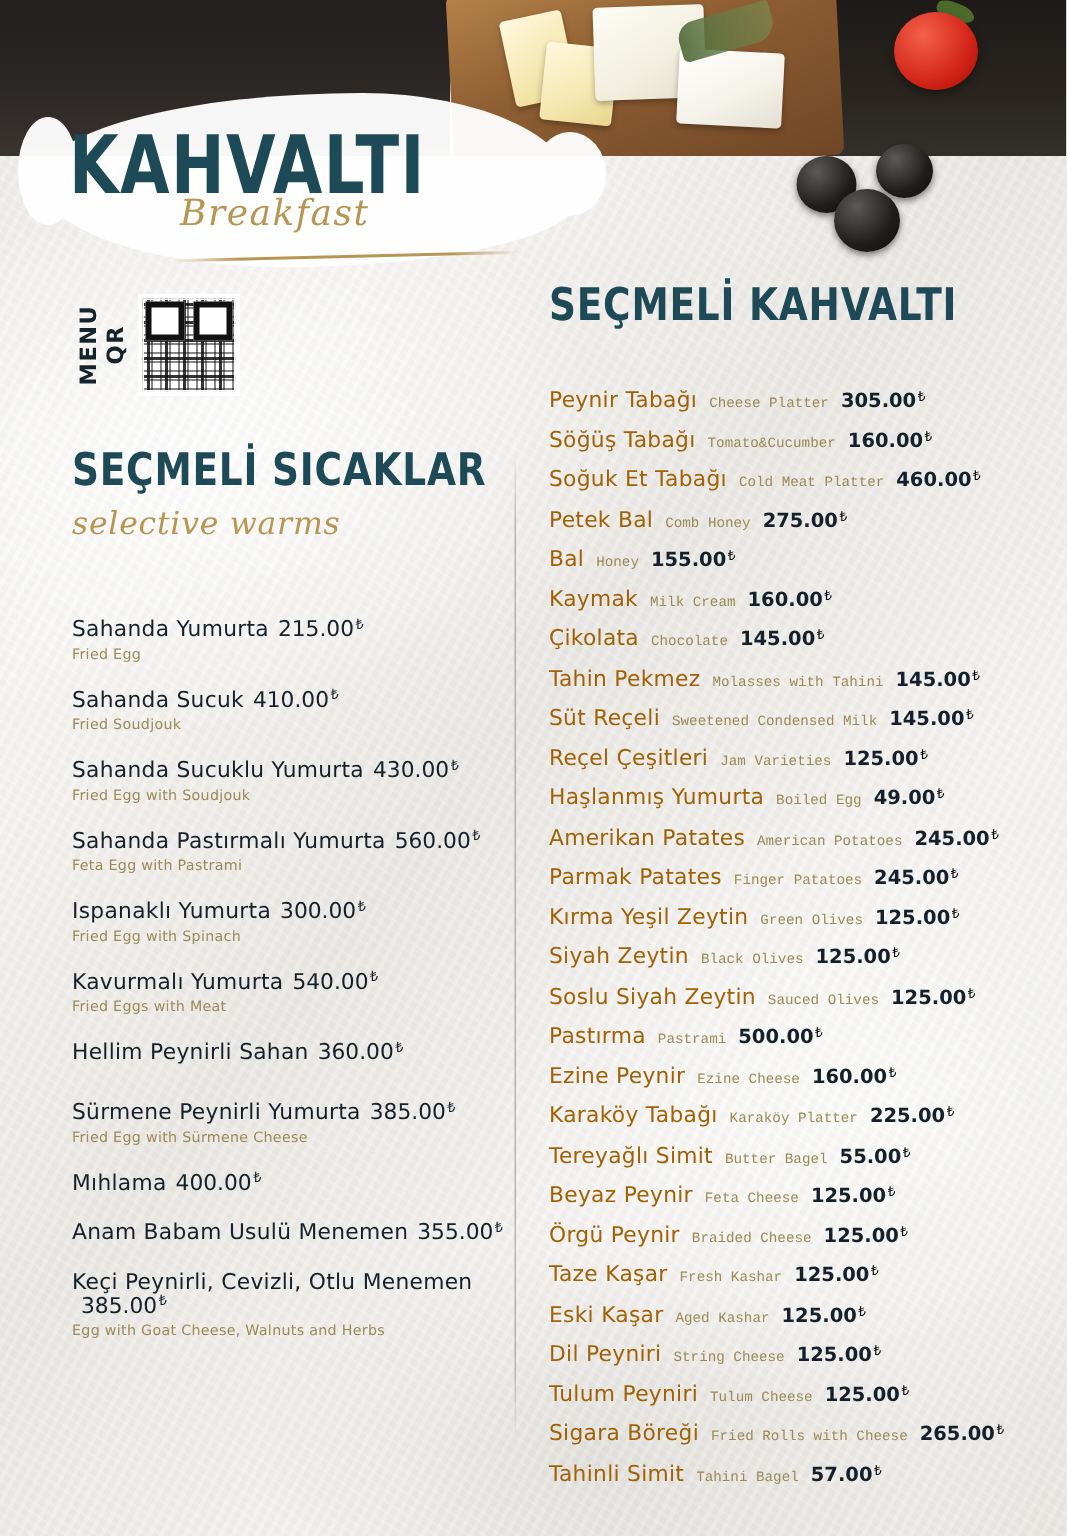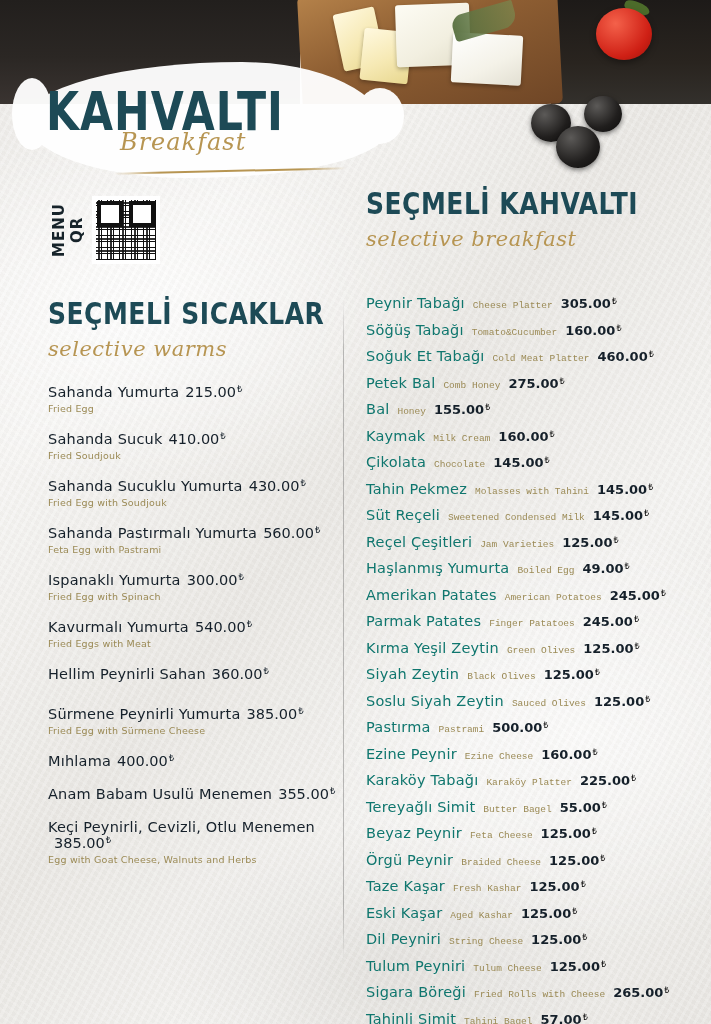--- a/index.html
+++ b/index.html
@@ -176,21 +176,21 @@
 
   
   .col-left  { position: absolute; left: 48px;  top: 296px; width: 290px; }
   .col-right { position: absolute; left: 366px; top: 186px; width: 310px; }
   .divider {
     position: absolute; left: 343px; top: 300px; width: 1px; height: 660px;
     background: linear-gradient(180deg, rgba(120,120,120,0) 0%, rgba(110,110,110,.45) 8%, rgba(110,110,110,.45) 92%, rgba(120,120,120,0) 100%);
   }
 
   
-  .lw-list { margin-top: 23px; }
+  .lw-list { margin-top: 51px; }
   .lw-item { margin-bottom: 17px; }
   .lw-line { display: flex; align-items: baseline; flex-wrap: wrap; }
   .lw-name {
     font-family: "DejaVu Sans", sans-serif;
     font-size: 14.5px; color: #15202a; letter-spacing: .2px;
   }
   .lw-price {
     font-family: "DejaVu Sans", sans-serif;
     font-weight: 400; font-size: 14.5px; color: #15202a; margin-left: 6px;
   }
@@ -198,21 +198,21 @@
   .lw-en {
     font-family: "DejaVu Sans", sans-serif;
     font-size: 9.5px; color: #9b8a55; margin-top: 3px; letter-spacing: .2px;
   }
 
   
   .sb-list { margin-top: 44px; }
   .sb-item { display: flex; align-items: baseline; margin-bottom: 10.5px; }
   .sb-tr {
     font-family: "DejaVu Sans", sans-serif;
-    font-size: 14.5px; color: #0f766e; letter-spacing: .2px; white-space: nowrap;
+    font-size: 14.5px; color: #a16207; letter-spacing: .2px; white-space: nowrap;
   }
   .sb-en {
     font-family: Liberation Mono, monospace;
     font-size: 9.5px; color: #9b8a55; margin-left: 8px; white-space: nowrap;
   }
   .sb-price {
     font-family: "DejaVu Sans", sans-serif;
     font-weight: 700; font-size: 13px; color: #15202a; margin-left: 8px; white-space: nowrap;
   }
   .sb-cur { font-size: 9px; margin-left: 1px; position: relative; top: -4px; }
@@ -338,21 +338,20 @@
           <span class="lw-price">385.00</span>
           <span class="lw-cur">₺</span>
         </div>
         <div class="lw-en">Egg with Goat Cheese, Walnuts and Herbs</div>
       </div>
     </div>
 </div>
 
 <div class="col-right">
   <div class="sec-title">SEÇMELİ KAHVALTI</div>
-  <div class="sec-sub">selective breakfast</div>
   <div class="sb-list" id="right-list">
       <div class="sb-item">
         <span class="sb-tr">Peynir Tabağı</span>
         <span class="sb-en">Cheese Platter</span>
         <span class="sb-price">305.00</span>
         <span class="sb-cur">₺</span>
       </div>
       <div class="sb-item">
         <span class="sb-tr">Söğüş Tabağı</span>
         <span class="sb-en">Tomato&amp;Cucumber</span>

